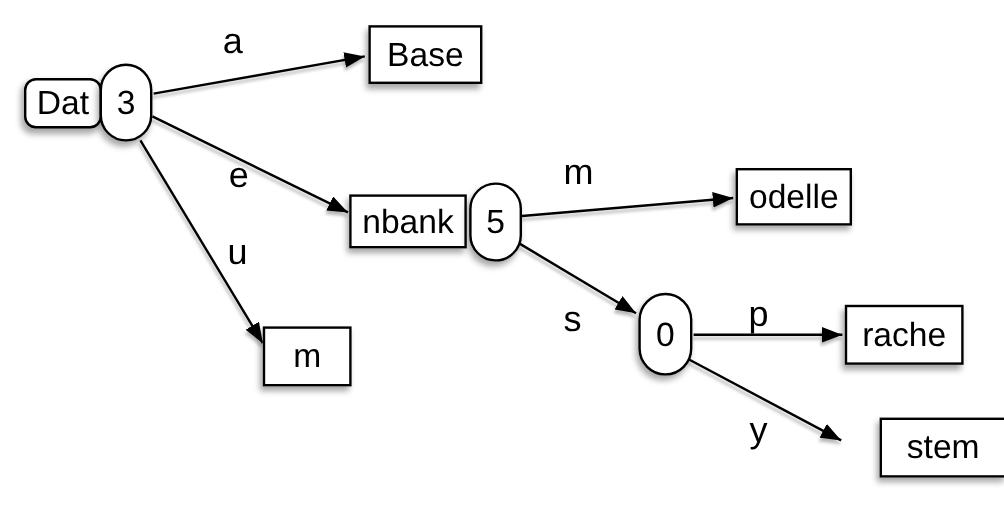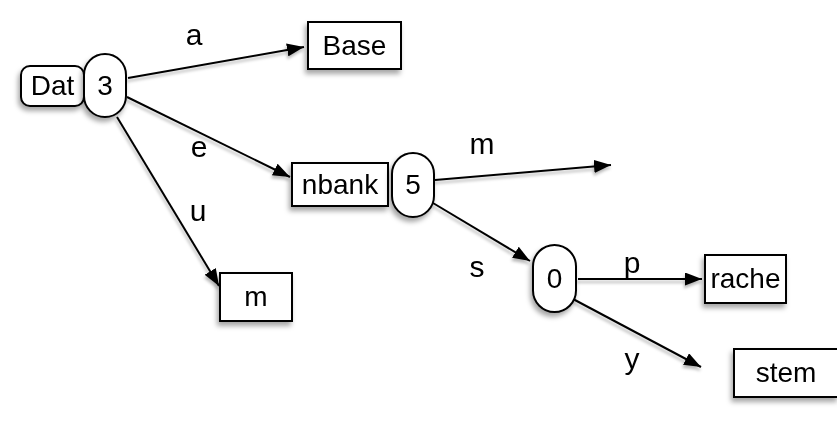--- a/index.html
+++ b/index.html
@@ -92,26 +92,29 @@
     <span>Base</span>
   </div>
   <div class="node" style="left:391px; top:152px; width:44px; height:66px;">
     <span>5</span>
   </div>
 
   <div class="box" style="left:219px; top:272px; width:74px; height:50px;">
     <span>m</span>
   </div>
 
+  <div class="box" style="left:613px; top:140px; width:97px; height:48px;">
+    <span>odelle</span>
+  </div>
 
   <div class="node" style="left:532px; top:244px; width:45px; height:69px;">
     <span>0</span>
   </div>
 
-  <div class="box" style="left:704px; top:254px; width:83px; height:50px;">
+  <div class="box" style="left:704px; top:254px; width:99px; height:50px;">
     <span>rache</span>
   </div>
 
   <div class="box" style="left:733px; top:348px; width:106px; height:50px;">
     <span>stem</span>
   </div>
 
   <span class="edge-label" style="left:194px; top:35px;">a</span>
   <span class="edge-label" style="left:199px; top:147px;">e</span>
   <span class="edge-label" style="left:198px; top:211px;">u</span>

